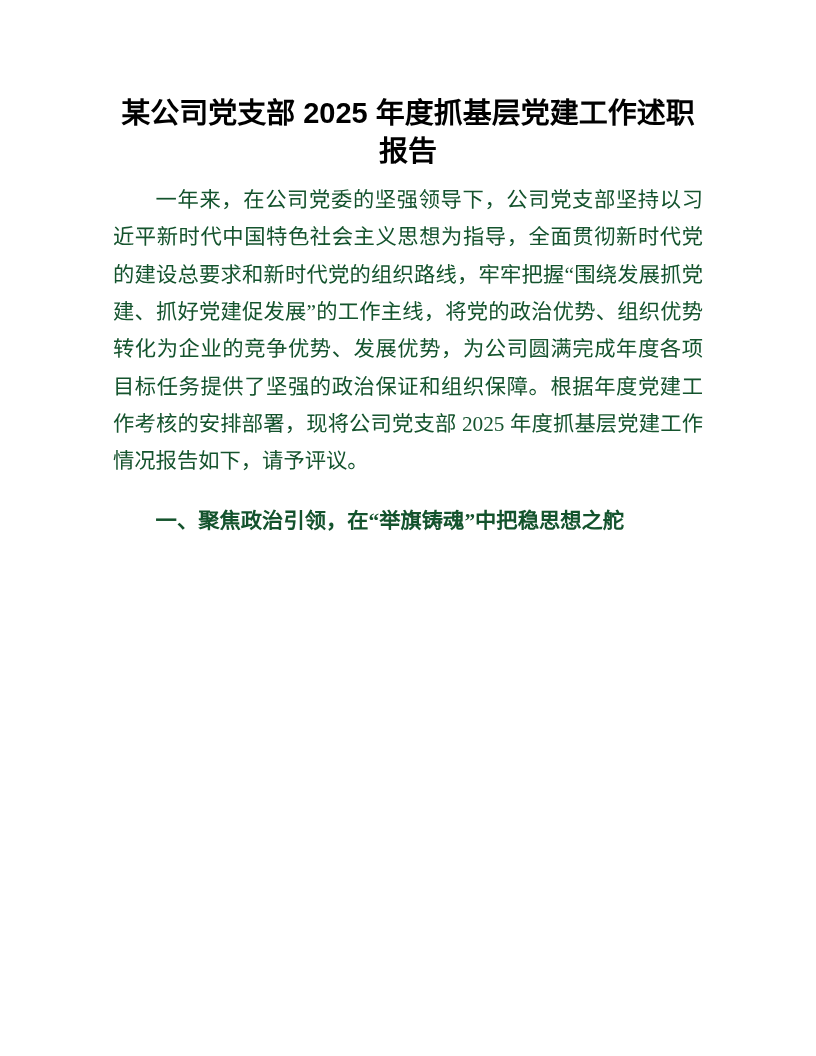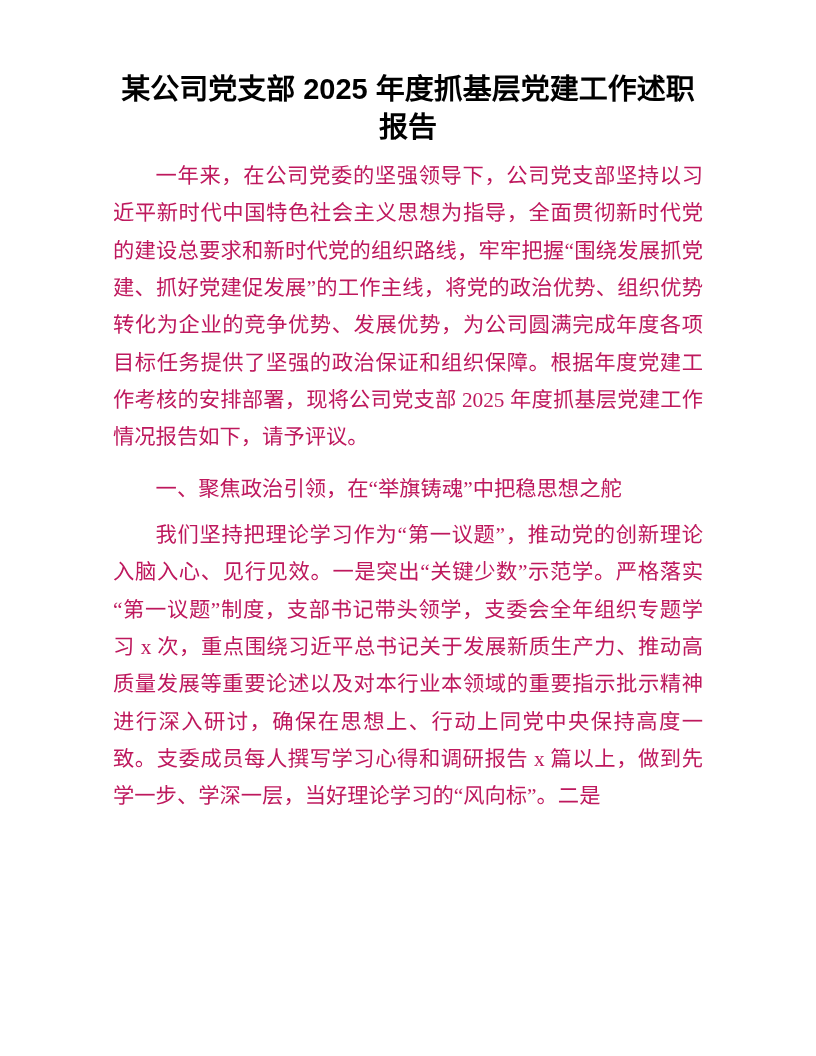--- a/index.html
+++ b/index.html
@@ -8,52 +8,51 @@
     background: #ffffff;
   }
   .page {
     position: relative;
     width: 816px;
     height: 1056px;
     margin: 0 auto;
     background: #ffffff;
     color: #000000;
     box-sizing: border-box;
-    padding: 70px 113px 0 113px;
+    padding: 94px 113px 0 113px;
     overflow: hidden;
     font-family: "Liberation Serif", "DejaVu Serif", serif;
   }
   .doc-title {
     margin: 0 0 12px 0;
     font-family: "Liberation Sans", "DejaVu Sans", sans-serif;
     font-weight: bold;
     font-size: 29px;
     line-height: 38px;
     text-align: center;
     color: #000000;
   }
   .para {
     margin: 0;
     font-size: 21.3px;
     line-height: 37.33px;
     text-align: justify;
     text-indent: 2em;
-    color: #be185d;
+    color: #14532d;
     word-break: break-all;
   }
   .para.first-body { margin-top: 0; }
-  .para.heading-1 { margin-top: 14px; }
+  .para.heading-1 { margin-top: 22px; font-weight: bold; }
   .para.heading-2 { margin-top: 0; }
   .para.body-2 { margin-top: 9px; }
 </style>
 </head>
 <body>
 
 <div class="page">
   <h1 class="doc-title">某公司党支部 2025 年度抓基层党建工作述职报告</h1>
 
   <p class="para first-body">一年来，在公司党委的坚强领导下，公司党支部坚持以习近平新时代中国特色社会主义思想为指导，全面贯彻新时代党的建设总要求和新时代党的组织路线，牢牢把握“围绕发展抓党建、抓好党建促发展”的工作主线，将党的政治优势、组织优势转化为企业的竞争优势、发展优势，为公司圆满完成年度各项目标任务提供了坚强的政治保证和组织保障。根据年度党建工作考核的安排部署，现将公司党支部 2025 年度抓基层党建工作情况报告如下，请予评议。</p>
 
   <p class="para heading-1">一、聚焦政治引领，在“举旗铸魂”中把稳思想之舵</p>
 
 
-  <p class="para body-2">我们坚持把理论学习作为“第一议题”，推动党的创新理论入脑入心、见行见效。一是突出“关键少数”示范学。严格落实“第一议题”制度，支部书记带头领学，支委会全年组织专题学习 x 次，重点围绕习近平总书记关于发展新质生产力、推动高质量发展等重要论述以及对本行业本领域的重要指示批示精神进行深入研讨，确保在思想上、行动上同党中央保持高度一致。支委成员每人撰写学习心得和调研报告 x 篇以上，做到先学一步、学深一层，当好理论学习的“风向标”。二是</p>
 </div>
 
 </body></html>

